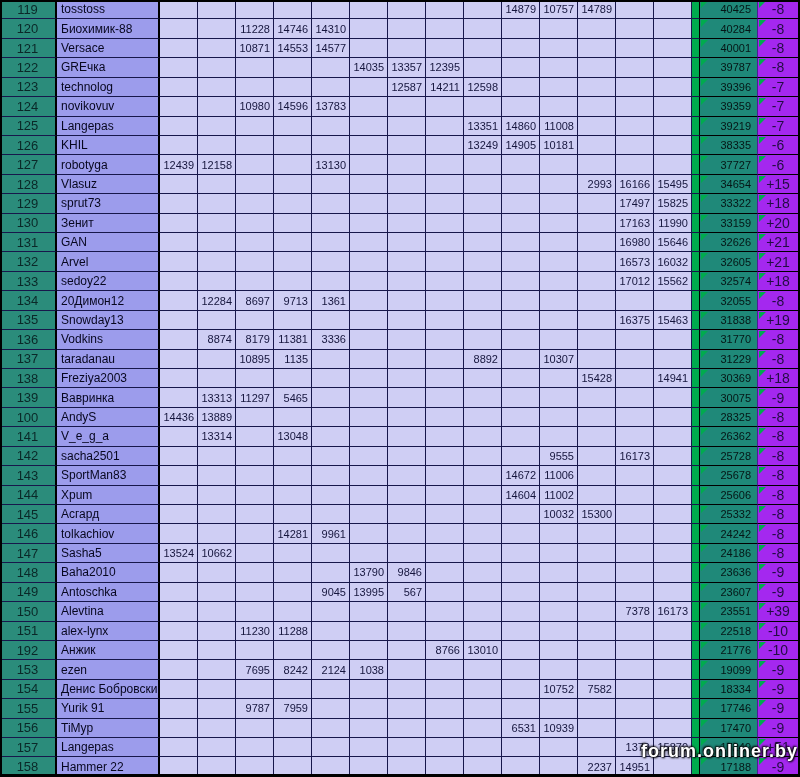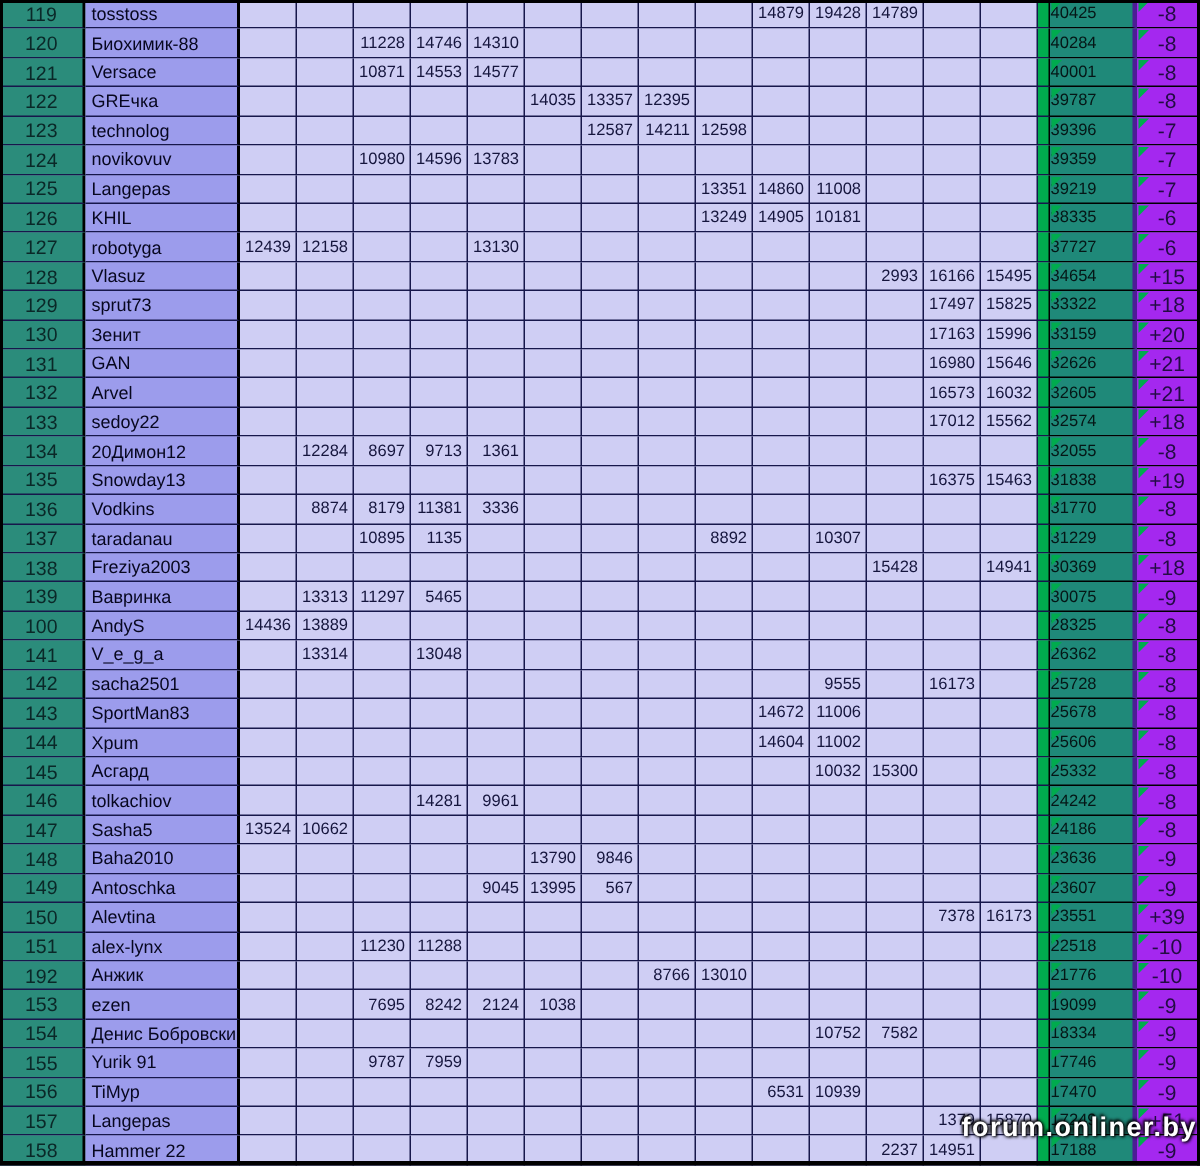--- a/index.html
+++ b/index.html
@@ -35,23 +35,23 @@
     width:38px; flex:0 0 38px; background:var(--score_bg,#cfcef4);
     justify-content:flex-end; padding-right:3px;
     font-size:11px; color:#15153d;
   }
   .gap {
     width:8px; flex:0 0 8px; background:var(--flag_green,#00ab4e);
     border-right:1px solid #000;
   }
   .total {
     width:58px; flex:0 0 58px; background:var(--total_bg,#1f8979);
-    justify-content:flex-end; padding-right:24px;
+    justify-content:flex-end; padding-right:6px;
     font-size:11px; color:#051616; position:relative;
-    border-right:3px solid #4c1d95; border-bottom-color:#000;
+    border-right:1px solid #4c1d95; border-bottom-color:#000;
   }
   .change {
     width:42px; flex:0 0 42px; background:var(--change_bg,#a428ef);
     justify-content:center; font-size:14px; color:#230c44;
     position:relative; border-right:2px solid #000; border-bottom-color:#000;
   }
   .tri {
     position:absolute; top:1px; left:1px; width:0; height:0;
     border-top:7px solid var(--flag_green,#00ab4e);
     border-right:7px solid transparent;
@@ -78,21 +78,21 @@
         <div class="cell score"></div>
         <div class="cell score"></div>
         <div class="cell score"></div>
         <div class="cell score"></div>
         <div class="cell score"></div>
         <div class="cell score"></div>
         <div class="cell score"></div>
         <div class="cell score"></div>
         <div class="cell score"></div>
         <div class="cell score">14879</div>
-        <div class="cell score">19428</div>
+        <div class="cell score">10757</div>
         <div class="cell score">14789</div>
         <div class="cell score"></div>
         <div class="cell score"></div>
         <div class="cell gap"></div>
         <div class="cell total">
           <span class="tri"></span>
           <span>40425</span>
         </div>
         <div class="cell change">
           <span class="tri"></span>
@@ -378,21 +378,21 @@
         <div class="cell score"></div>
         <div class="cell score"></div>
         <div class="cell score"></div>
         <div class="cell score"></div>
         <div class="cell score"></div>
         <div class="cell score"></div>
         <div class="cell score"></div>
         <div class="cell score"></div>
         <div class="cell score"></div>
         <div class="cell score">17163</div>
-        <div class="cell score">15996</div>
+        <div class="cell score">11990</div>
         <div class="cell gap"></div>
         <div class="cell total">
           <span class="tri"></span>
           <span>33159</span>
         </div>
         <div class="cell change">
           <span class="tri"></span>
           <span>+20</span>
         </div>
       </div>

